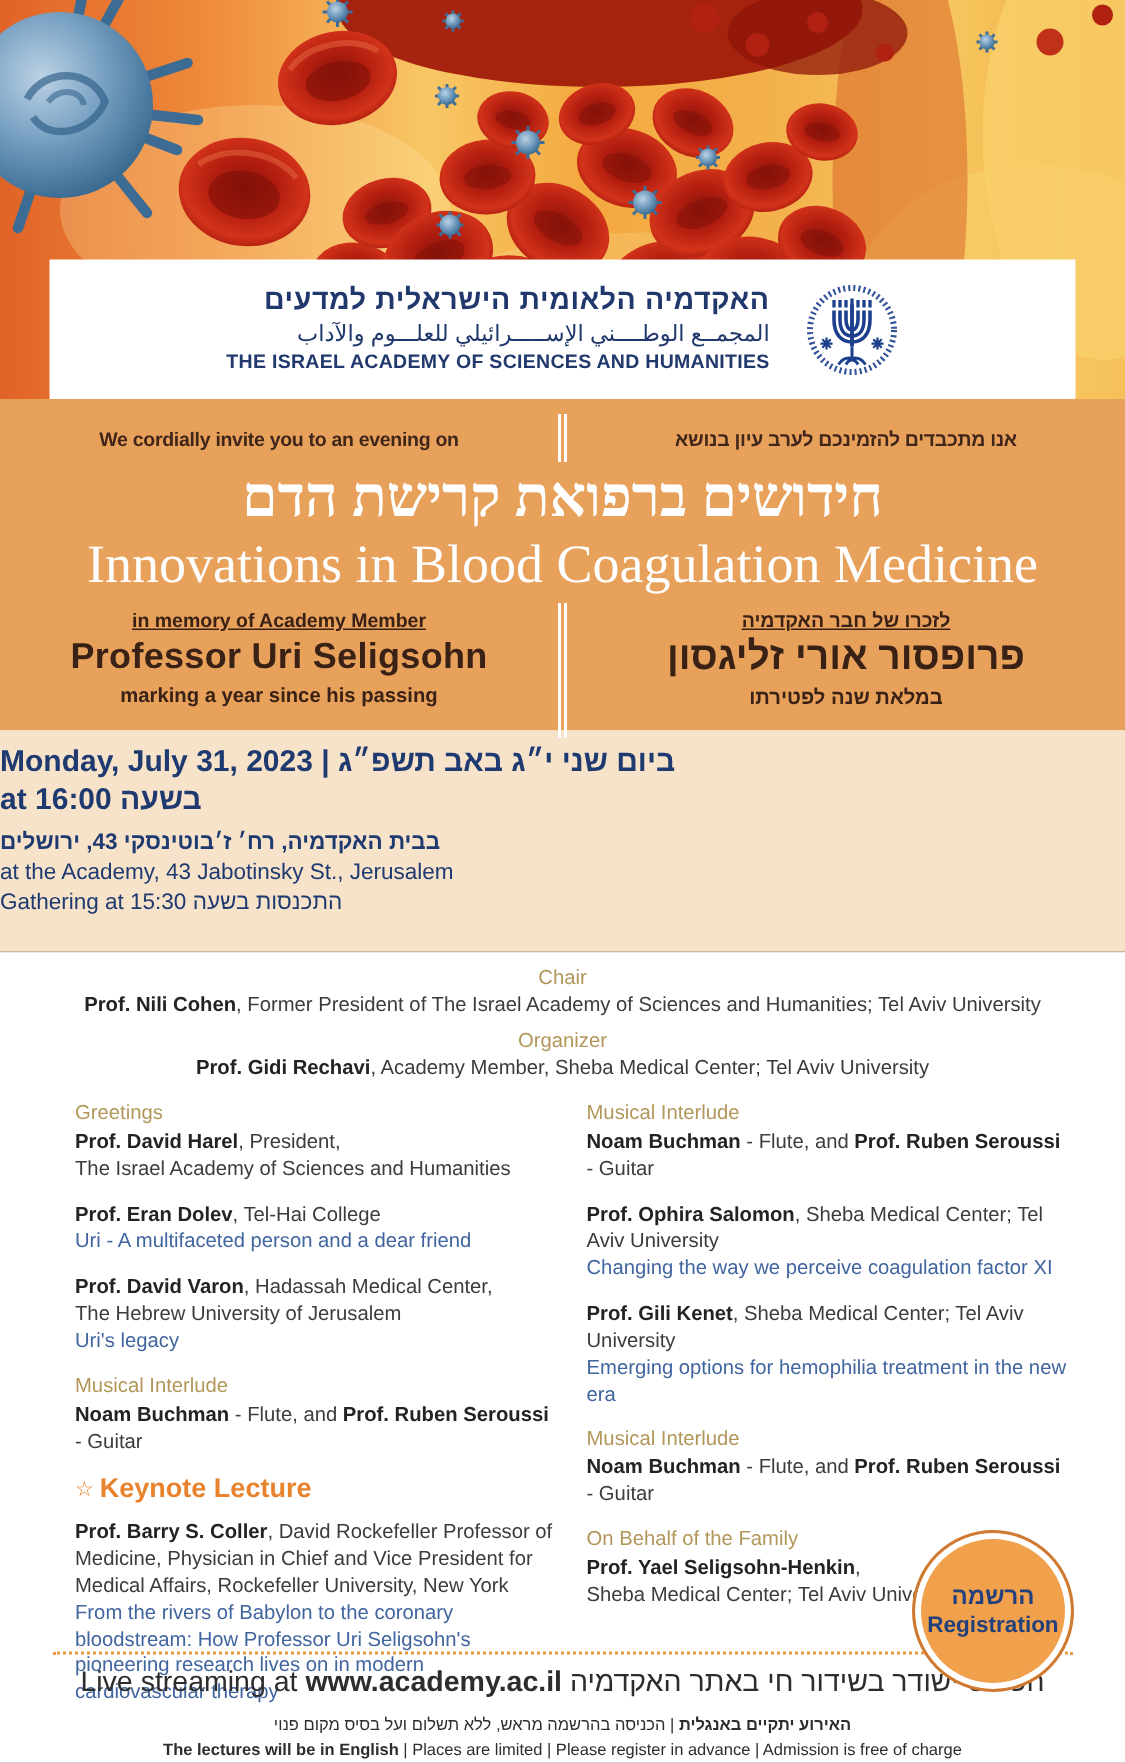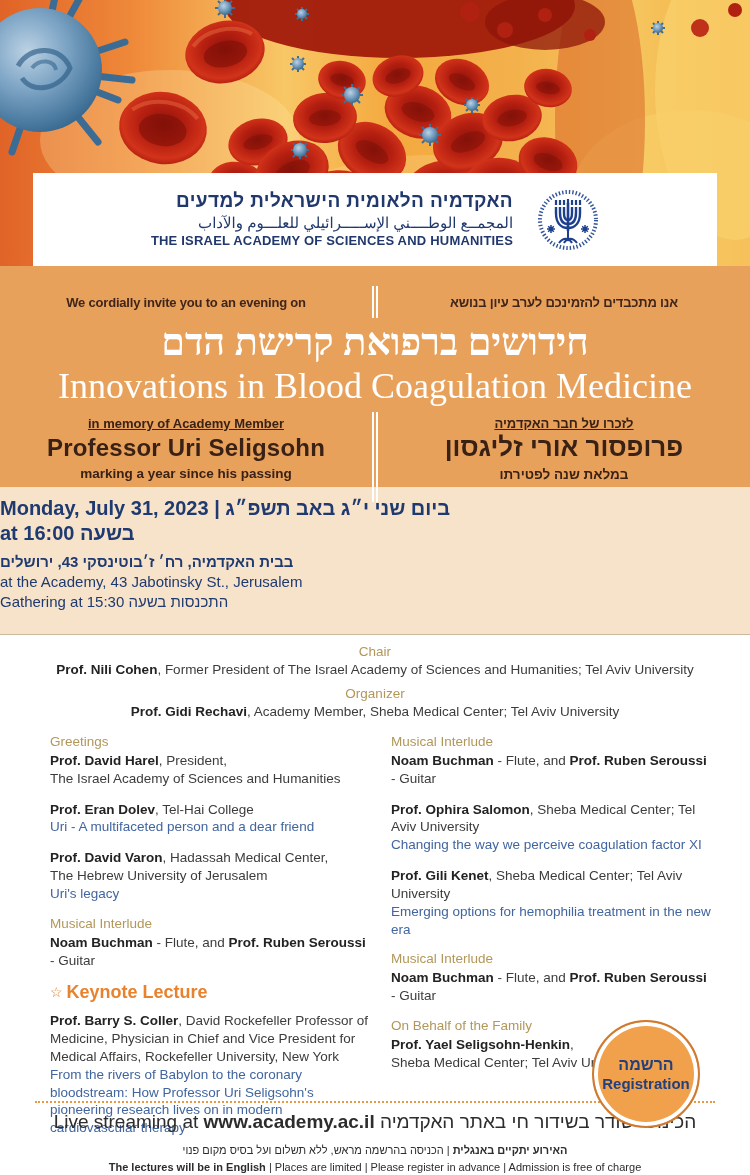--- a/index.html
+++ b/index.html
@@ -11,21 +11,21 @@
   .hero svg{display:block;}
   .logo-card{position:absolute;left:33px;top:173px;width:684px;height:93px;background:#fff;
              display:flex;align-items:center;justify-content:center;gap:24px;}
   .logo-text{text-align:right;color:#21386d;line-height:1.15;}
   .logo-he{font-size:19px;font-weight:bold;letter-spacing:.4px;}
   .logo-ar{font-size:15px;margin-top:2px;}
   .logo-en{font-size:13px;font-weight:bold;margin-top:3px;letter-spacing:.2px;}
 
   
   .orange-band{height:221px;background:#e8a15b;}
-  .invite-row{display:flex;align-items:center;height:32px;padding-top:20px;}
+  .invite-row{display:flex;align-items:center;height:32px;padding-top:10px;}
   .invite-half{flex:1;text-align:center;color:#40251a;font-size:13px;font-weight:bold;letter-spacing:-.2px;}
   .vdivider{width:6px;align-self:stretch;
             background:linear-gradient(to right,#fff 0 2px,transparent 2px 4px,#fff 4px 6px);}
   .title-he{text-align:center;color:#fff;font-weight:bold;font-size:38px;line-height:44px;margin-top:2px;
             font-family:"Liberation Serif","DejaVu Sans",serif;}
   .title-en{text-align:center;color:#fff;font-weight:normal;font-size:36px;line-height:44px;
             font-family:"Liberation Serif",serif;}
   .memorial-row{display:flex;height:90px;margin-top:4px;}
   .mem-half{flex:1;text-align:center;color:#3a2115;}
   .mem-s{font-size:13px;font-weight:bold;margin-top:4px;text-decoration:underline;}
@@ -51,21 +51,21 @@
   .columns{display:flex;gap:18px;padding:0 36px 0 50px;margin-top:15px;}
   .col{flex:1;min-width:0;}
   .head{color:#b2975a;font-size:13.5px;margin:0 0 3px 0;}
   .entry{font-size:13.5px;color:#3c3c3c;line-height:1.32;margin:0 0 13px 0;}
   .talk{color:#41659f;}
   .keynote{color:#e8822d;font-weight:bold;font-size:18px;margin:3px 0 9px 0;}
   .keynote .star{font-size:14px;font-weight:normal;margin-right:4px;position:relative;top:-1px;}
 
   .dotline{position:absolute;left:35px;right:35px;top:466px;border-top:2px dotted #e89a42;z-index:1;}
 
-  .reg-circle{position:absolute;right:50px;top:385px;width:104px;height:104px;border-radius:50%;
+  .reg-circle{position:absolute;right:34px;top:385px;width:104px;height:104px;border-radius:50%;
               background:#f1a04c;border:2px solid #cf7a32;box-shadow:inset 0 0 0 4px #ffffff;
               display:flex;flex-direction:column;align-items:center;justify-content:center;
               color:#23407c;font-weight:bold;z-index:2;cursor:pointer;}
   .reg-he{font-size:16px;}
   .reg-en{font-size:15px;margin-top:1px;}
 
   .footer{position:absolute;left:0;right:0;top:476px;text-align:center;color:#2d2d2d;}
   .f1{font-size:19px;}
   .f1 b{font-weight:bold;}
   .f-small{font-size:11px;line-height:14px;}

